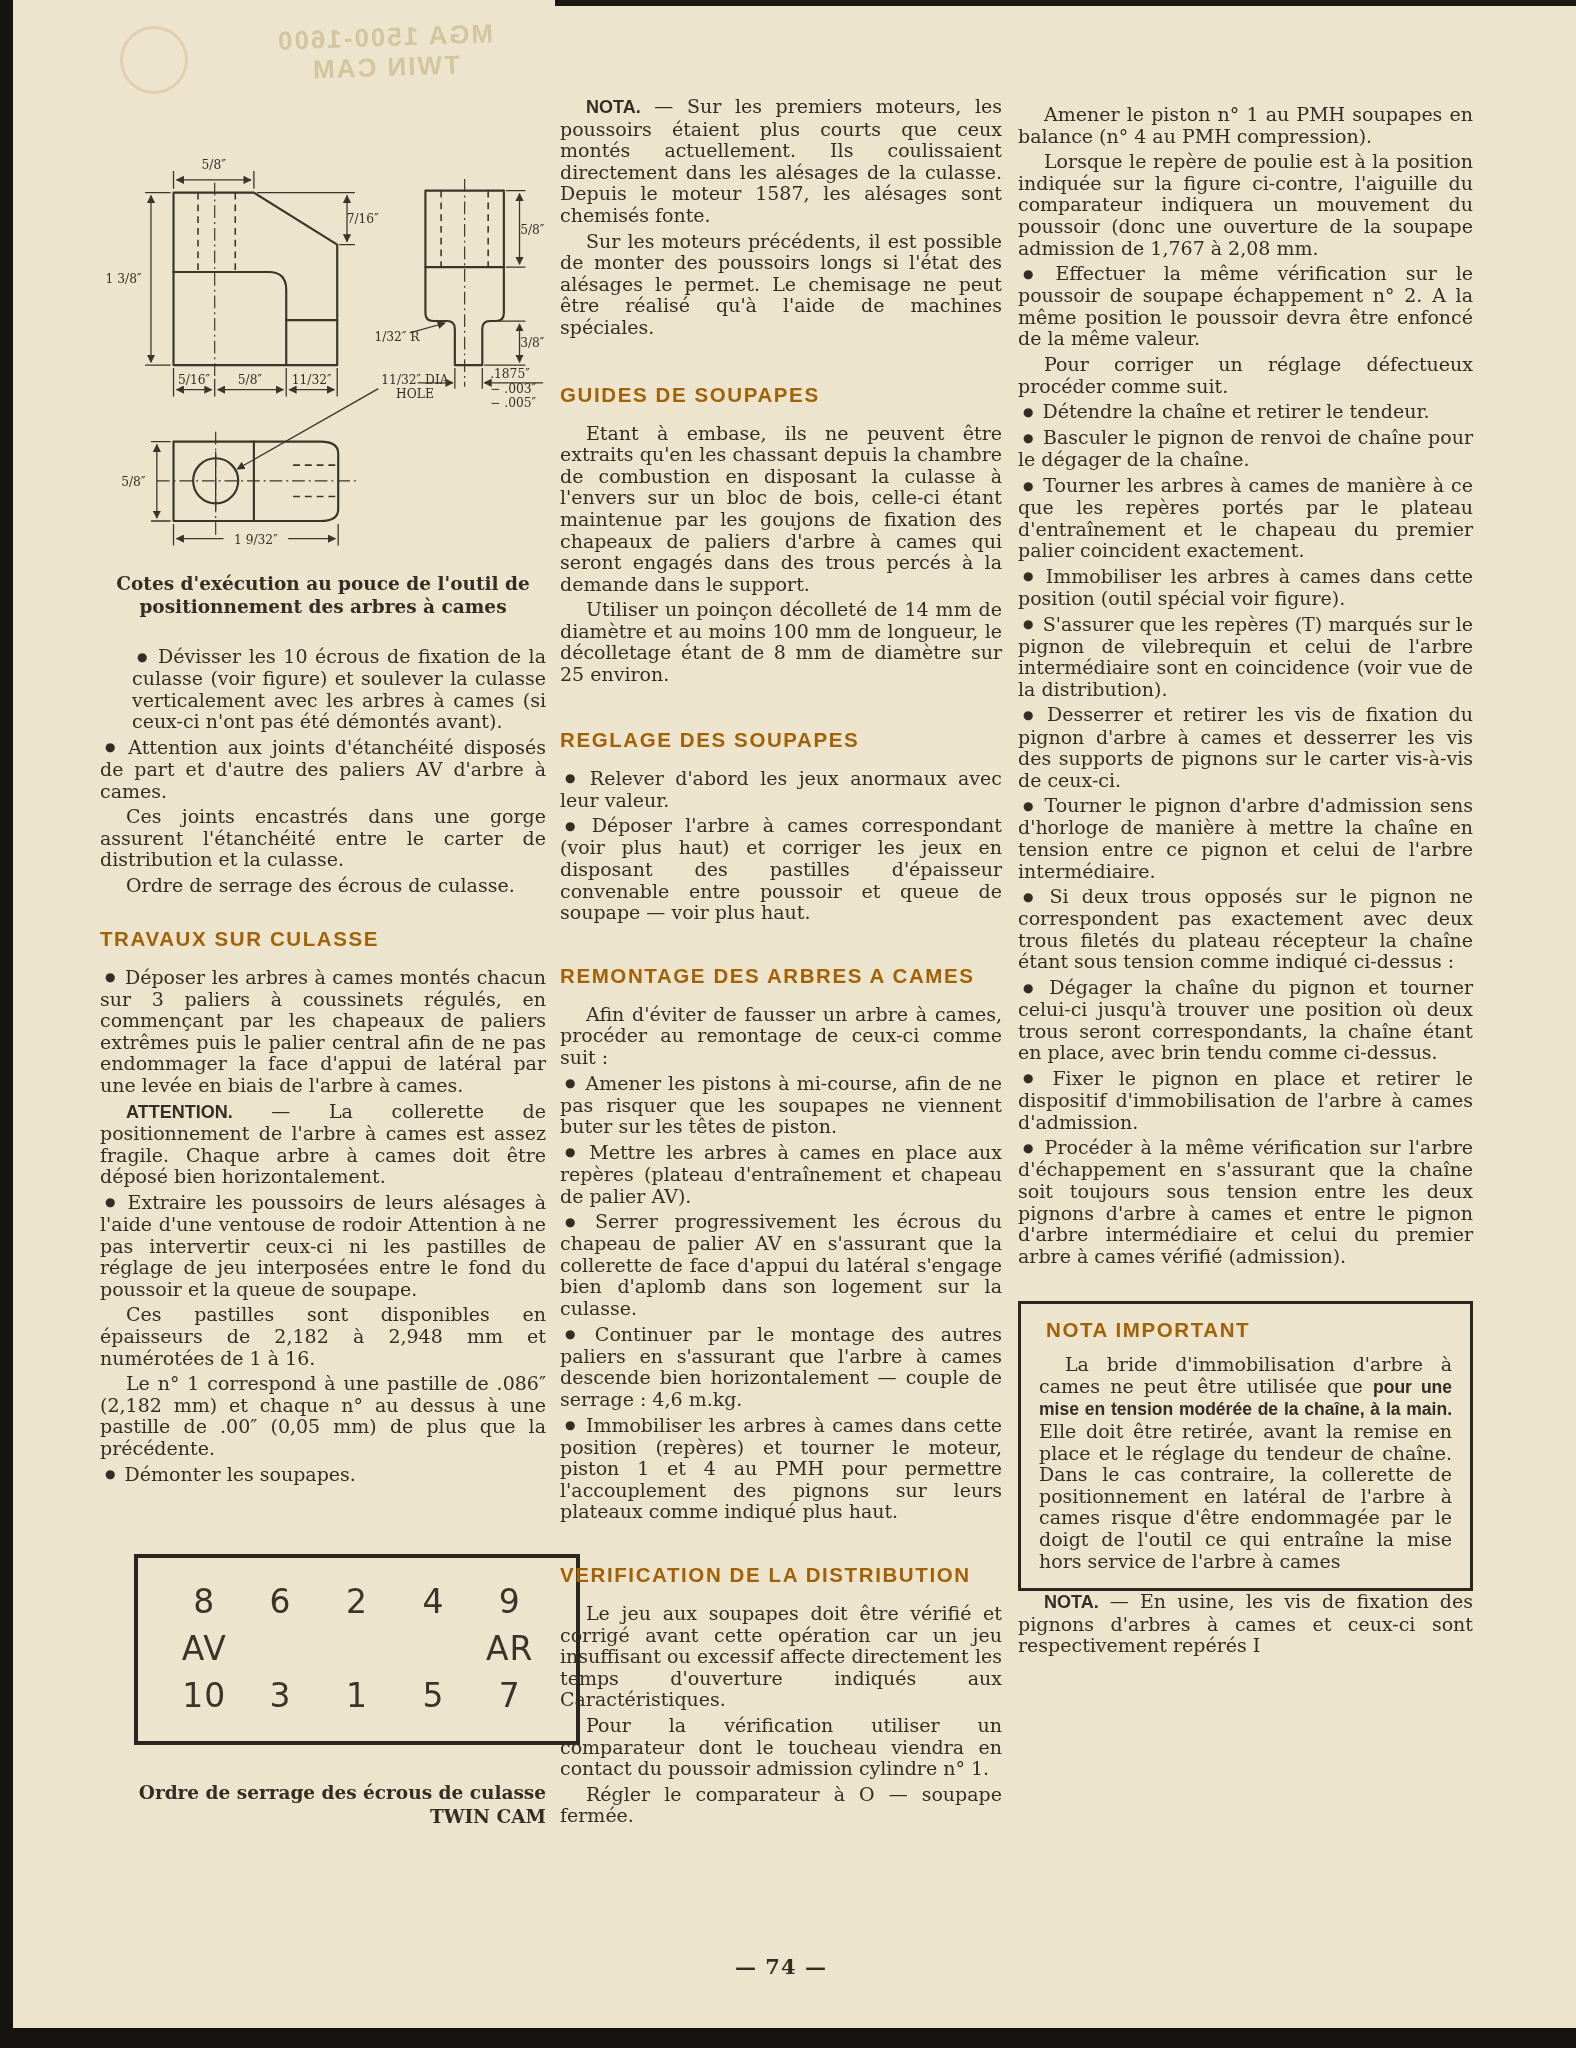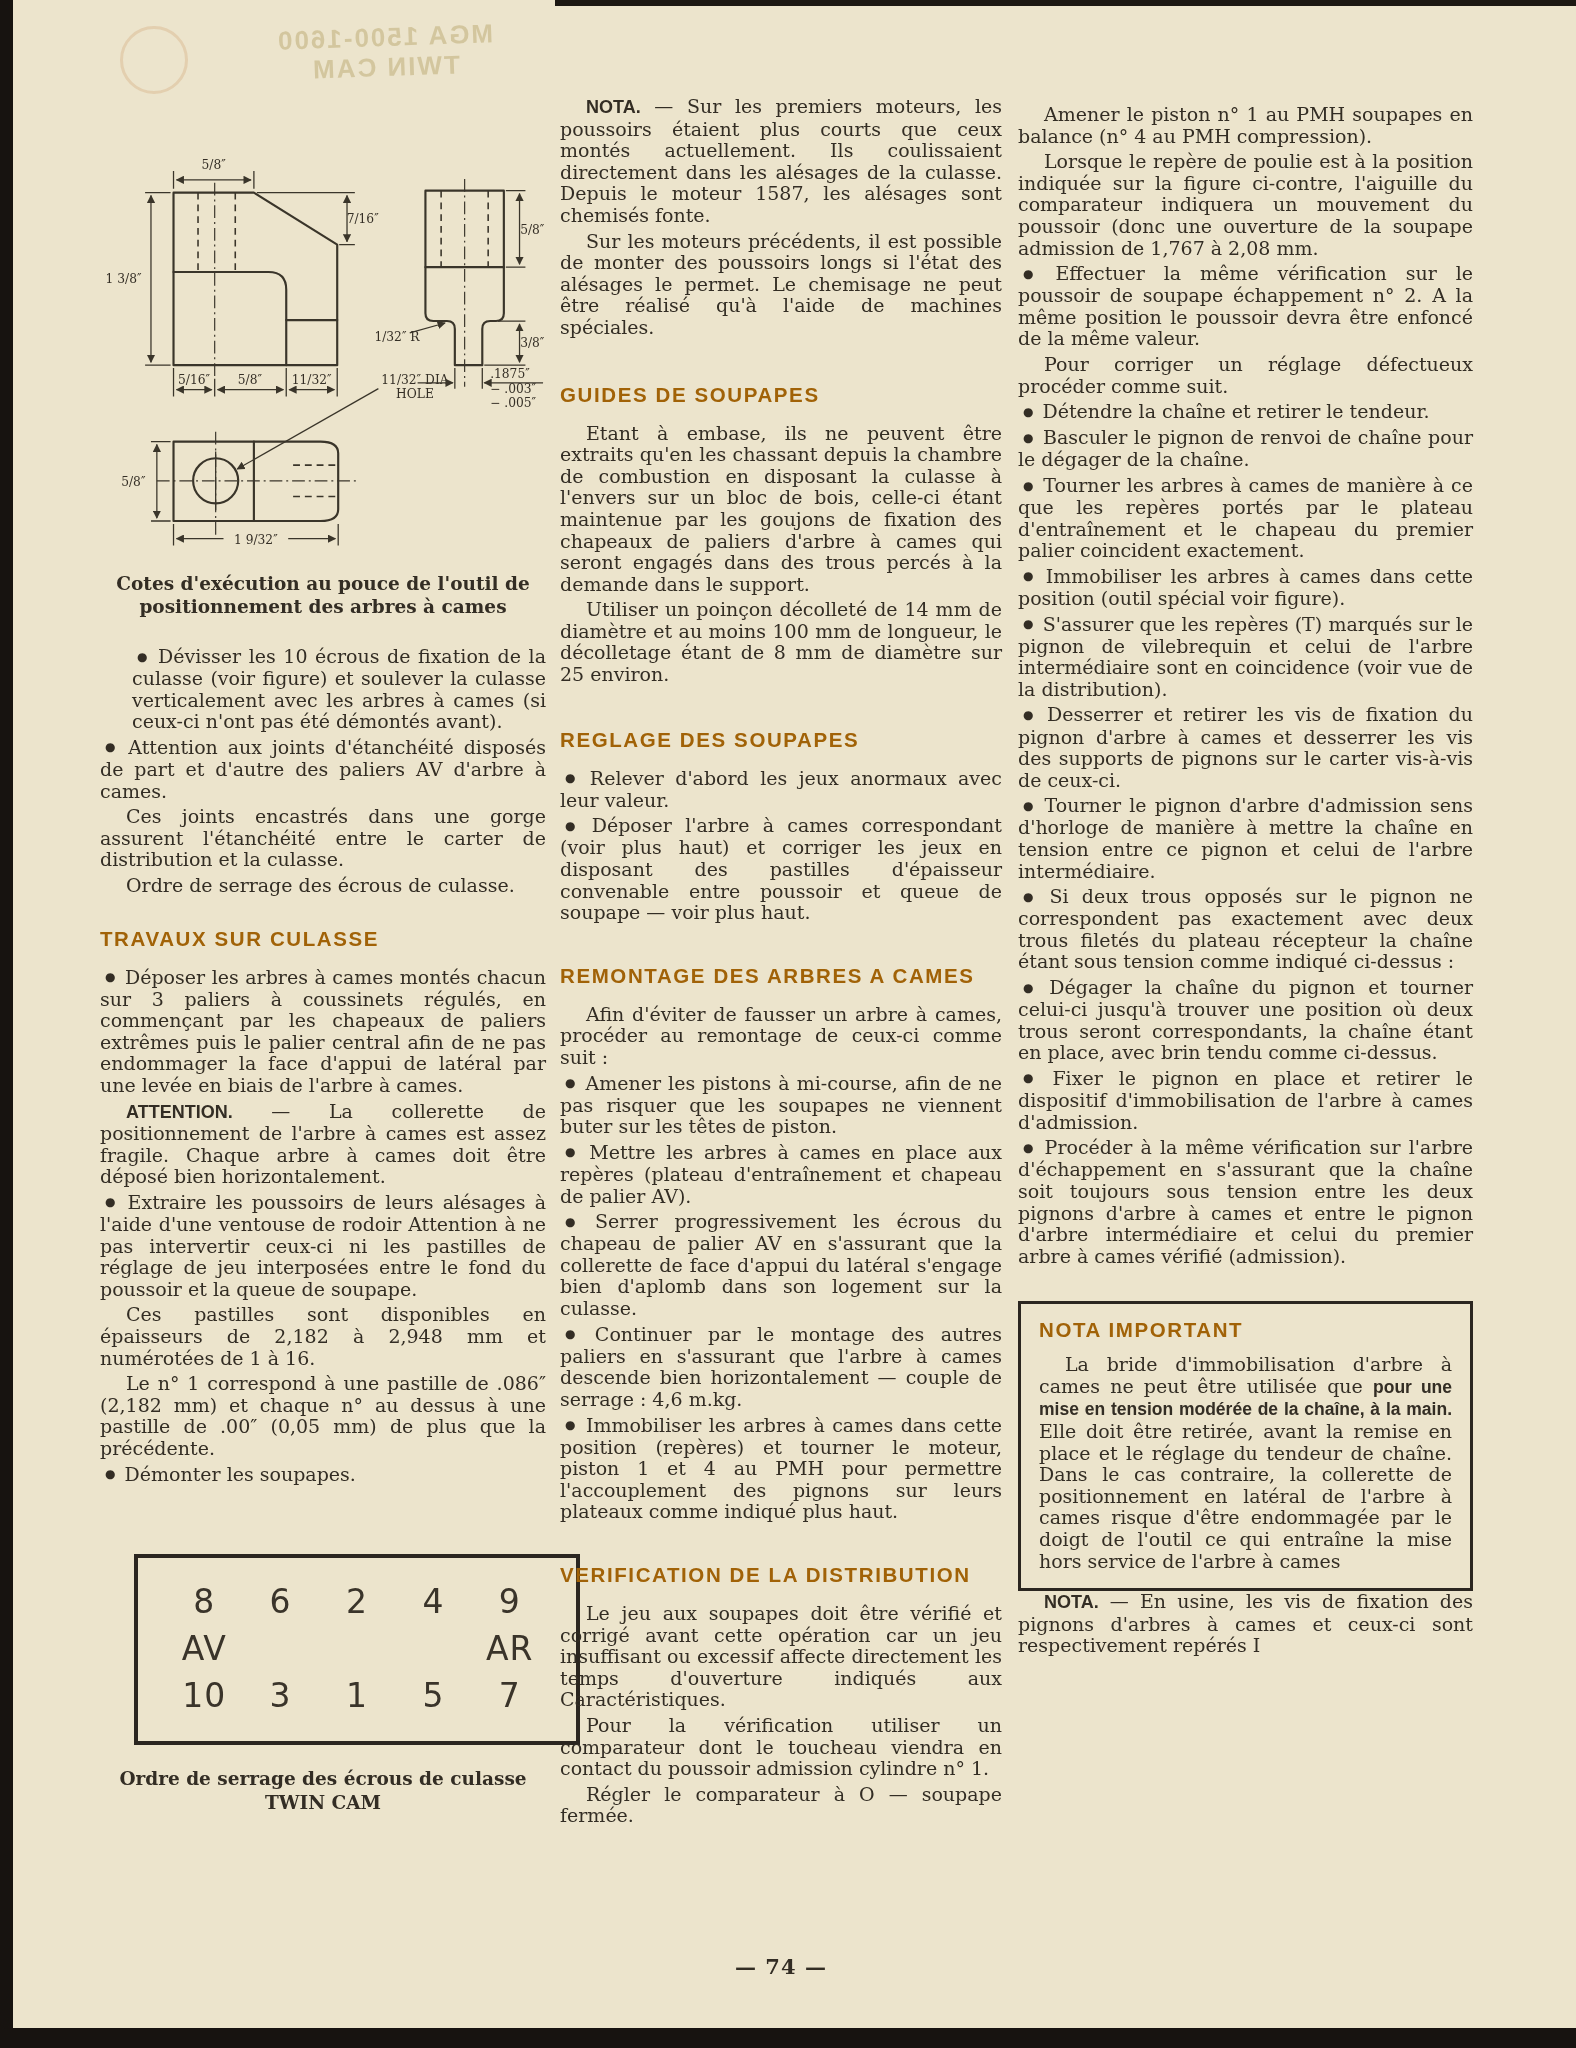--- a/index.html
+++ b/index.html
@@ -54,26 +54,26 @@
   .ttable{
     margin-top:68px;margin-left:34px;width:382px;
     border:4px solid #2b2620;padding:24px 28px 26px 28px;
   }
   .trow{display:grid;grid-template-columns:repeat(5,1fr);}
   .tcell{
     text-align:center;font-family:"DejaVu Sans",sans-serif;
     font-size:33px;color:#3a342a;letter-spacing:1px;
   }
   .trow.mid{margin:8px 0;}
-  .tcap{margin-top:22px;font-weight:bold;font-size:18.5px;text-align:center;line-height:24px;}
+  .tcap{margin-top:36px;font-weight:bold;font-size:18.5px;text-align:right;line-height:24px;}
   
   .notabox{
     border:3.5px solid #2b2620;padding:14px 18px 16px 18px;margin-top:34px;
   }
-  .notabox .h{margin:0 0 12px 0;}
+  .notabox .h{margin:0 0 12px 7px;}
   .boldspan{font-family:"Liberation Sans",sans-serif;font-weight:bold;font-size:17.5px;}
   .afterbox{margin-top:34px;}
   .pagenum{
     position:absolute;left:560px;top:1954px;width:442px;text-align:center;
     font-weight:bold;font-size:21px;letter-spacing:1px;
   }
 </style>
 </head>
 <body>
 

